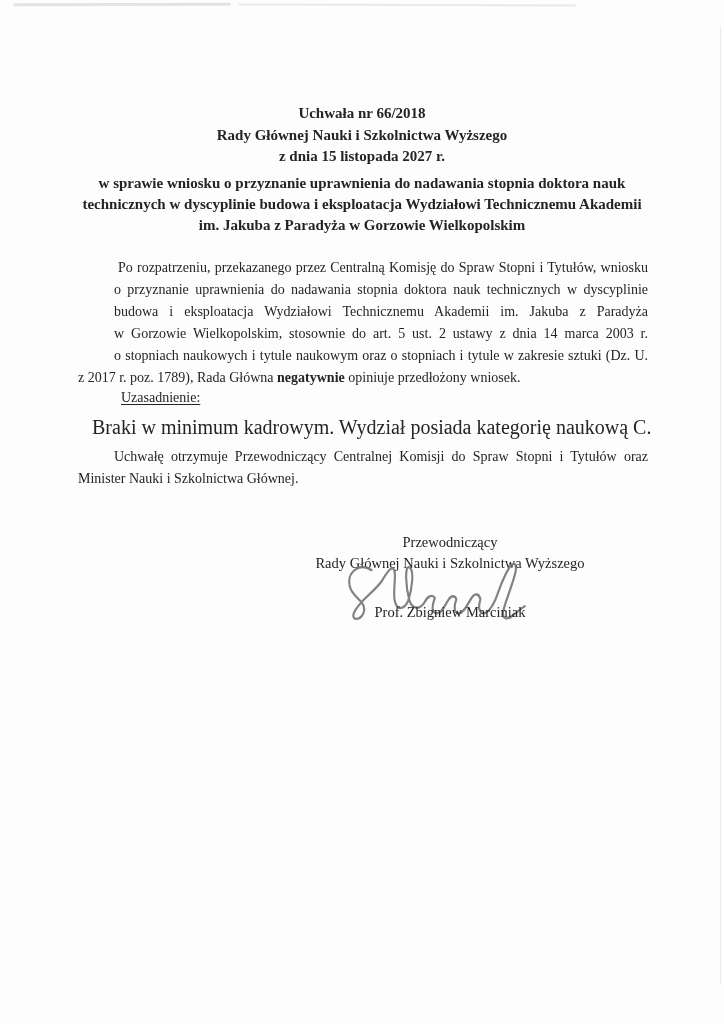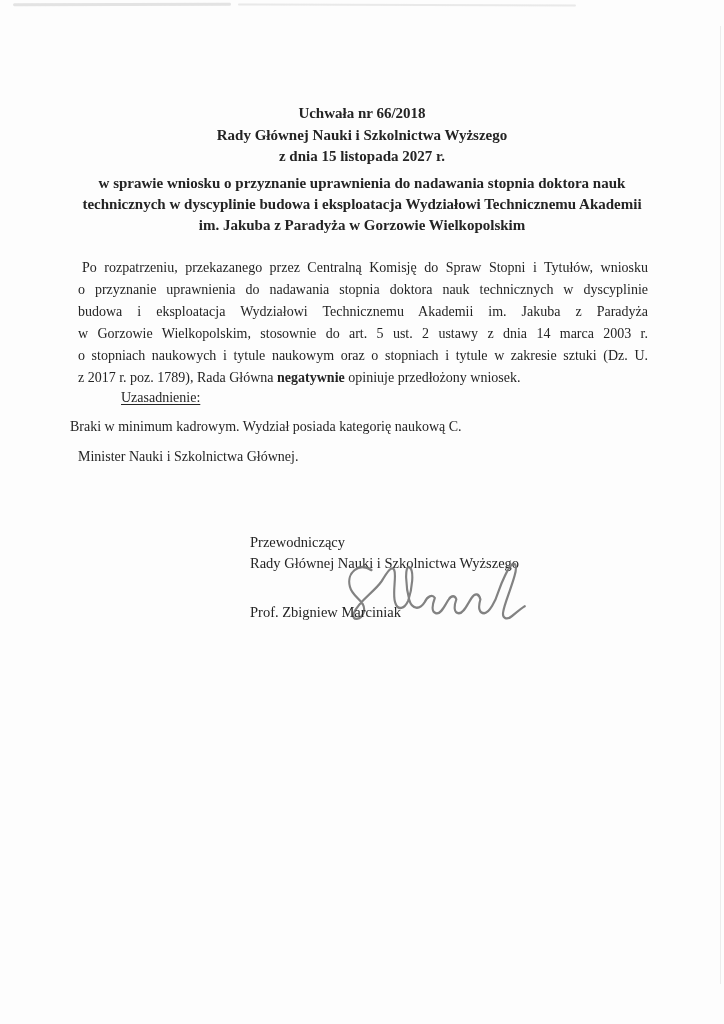--- a/index.html
+++ b/index.html
@@ -43,40 +43,40 @@
   
   .subject-block {
     position: absolute; top: 173px; left: 70px; width: 584px;
     text-align: center; font-weight: bold; font-size: 15px; line-height: 21px;
   }
   
   .para1 {
     position: absolute; top: 257px; left: 78px; width: 570px;
     font-size: 14px; line-height: 22px;
   }
-  .line-just { text-align: justify; text-align-last: justify; }
+  .line-just { text-align: justify; text-align-last: justify; margin-left: 36px; }
   .indent-first { text-indent: 4px; }
   .uzasadnienie {
     position: absolute; top: 387px; left: 78px;
     font-size: 14px; line-height: 22px;
     text-decoration: underline; text-underline-offset: 2px; margin-left: 43px;
   }
   .braki {
-    position: absolute; top: 416px; left: 70px; width: 570px;
-    font-size: 14px; line-height: 22px;
+    position: absolute; top: 416px; left: 92px; width: 570px;
+    font-size: 20px; line-height: 22px;
   }
   .distribution {
     position: absolute; top: 446px; left: 78px; width: 570px;
     font-size: 14px; line-height: 22px;
   }
   .bold { font-weight: bold; }
   
   .signature-block {
     position: absolute; top: 532px; left: 250px; width: 400px; height: 112px;
-    text-align: left; font-size: 14.5px; line-height: 21px;
+    text-align: center; font-size: 14.5px; line-height: 21px;
   }
   .signature-scribble {
     position: absolute; left: 86px; top: 27px; width: 190px; height: 64px;
     opacity: .9;
   }
   .signatory-name {
     position: absolute; top: 70px; left: 0; width: 100%;
     font-size: 14.5px;
   }
 </style>
@@ -108,20 +108,21 @@
     <div class="line-just">w Gorzowie Wielkopolskim, stosownie do art. 5 ust. 2 ustawy z dnia 14 marca 2003 r.</div>
     <div class="line-just">o stopniach naukowych i tytule naukowym oraz o stopniach i tytule w zakresie sztuki (Dz. U.</div>
     <div><span>z 2017 r. poz. 1789), Rada Główna </span><span class="bold">negatywnie</span><span> opiniuje przedłożony wniosek.</span></div>
   </div>
 
   <div class="uzasadnienie">Uzasadnienie:</div>
 
   <div class="braki">Braki w minimum kadrowym. Wydział posiada kategorię naukową C.</div>
 
   <div class="distribution">
+    <div class="line-just">Uchwałę otrzymuje Przewodniczący Centralnej Komisji do Spraw Stopni i Tytułów oraz</div>
     <div>Minister Nauki i Szkolnictwa Głównej.</div>
   </div>
 
   <div class="signature-block">
     <div>Przewodniczący</div>
     <div>Rady Głównej Nauki i Szkolnictwa Wyższego</div>
     <div class="signature-scribble">
       <svg viewBox="0 0 150 46" width="190" height="64" preserveAspectRatio="none" aria-hidden="true">
         <path d="M 28 8
                  C 18 2, 8 10, 11 20

